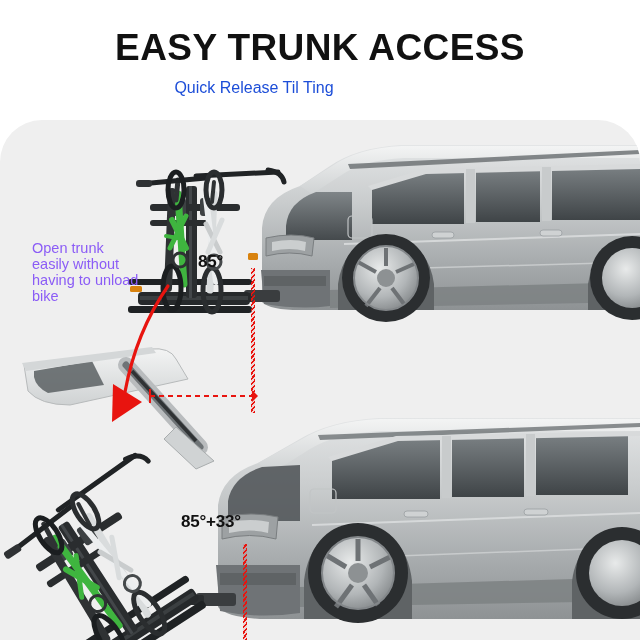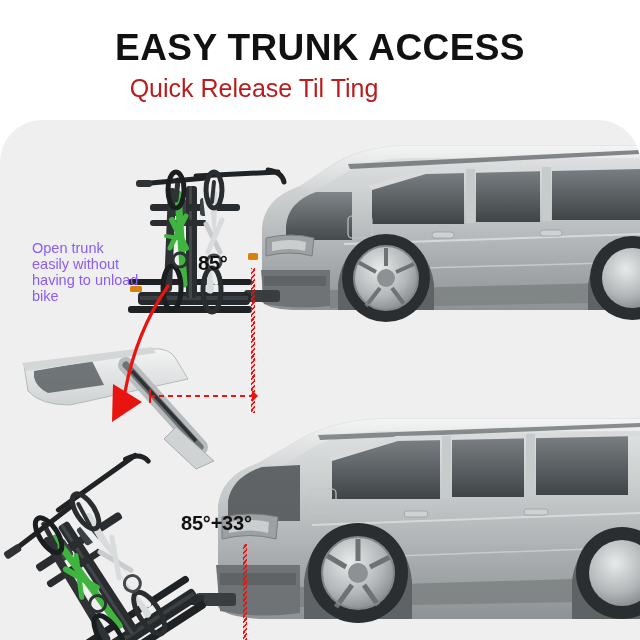--- a/index.html
+++ b/index.html
@@ -36,23 +36,23 @@
     font-size: 37px;
     font-weight: bold;
     letter-spacing: 0.4px;
     color: #111111;
     line-height: 44px;
     white-space: nowrap;
   }
   .subtitle {
     position: absolute;
     top: 74px; left: 0; width: 508px;
-    font-size: 25px;
+    font-size: 16px;
     font-weight: normal;
-    color: #b91c1c;
+    color: #1d4ed8;
     line-height: 28px;
     white-space: nowrap;
   }
 
   
   .panel {
     position: absolute;
     top: 120px; left: 0;
     width: 640px;
     height: 520px;
@@ -89,21 +89,21 @@
     position: absolute;
   }
   .scene-top { left: 0px; top: 0px; width: 640px; height: 220px; }
   .scene-bottom { left: 0px; top: 215px; width: 640px; height: 305px; }
 
   .scene svg { display: block; overflow: visible; }
 
   
   .angle-label {
     position: absolute;
-    font-size: 20px;
+    font-size: 17px;
     font-weight: bold;
     color: #111111;
     white-space: nowrap;
     letter-spacing: -0.2px;
   }
   .angle-top { left: 198px; top: 252px; }
   .angle-bottom { left: 181px; top: 512px; text-align: right; }
 
   
   .ref-line {

